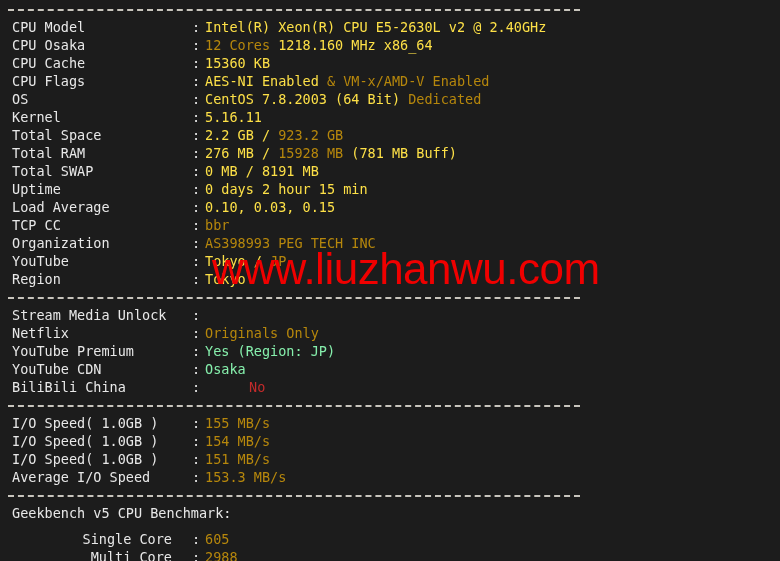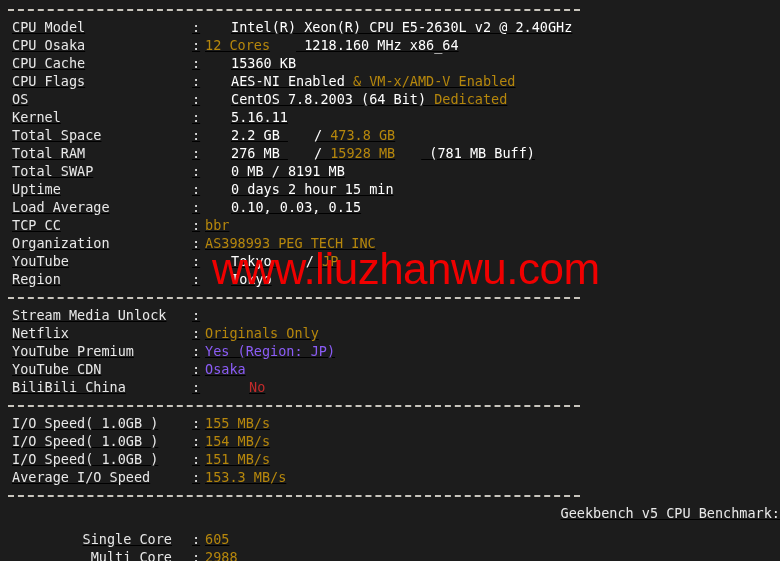--- a/index.html
+++ b/index.html
@@ -15,21 +15,20 @@
     position: relative;
   }
 
   .terminal {
     position: relative;
     width: 780px;
     height: 561px;
     background: #1c1c1c;
     padding: 0;
     box-sizing: border-box;
-    text-decoration: underline;
   }
 
   .sep {
     height: 18px;
     line-height: 18px;
     padding-left: 8px;
     box-sizing: border-box;
     display: flex;
     align-items: center;
   }
@@ -66,34 +65,33 @@
   }
   .colon {
     width: 13px;
     flex: 0 0 13px;
     color: #e8e8e8;
   }
   .value {
     white-space: pre;
   }
 
-  .c-teal   { color: #ffffff; margin-left: 26px; }
+  .c-teal   { color: #fde047; }
   .c-gold   { color: #b6870c; }
-  .c-green  { color: #8b5cf6; }
+  .c-green  { color: #86efac; }
   .c-red    { color: #c42b2b; margin-left: 44px; }
 
   .heading {
     height: 18px;
     line-height: 18px;
     font-size: 13.5px;
     white-space: pre;
     color: #e8e8e8;
     padding-left: 12px;
     box-sizing: border-box;
-    text-align: right;
   }
 
   .watermark {
     position: absolute;
     left: 212px;
     top: 249px;
     font-family: "Liberation Sans", sans-serif;
     font-size: 44px;
     font-weight: 400;
     color: #f00000;
@@ -109,21 +107,21 @@
   <div id="content">
       <div class="sep">
         <span class="rule"></span>
       </div>
       <div class="row"><span class="label">CPU Model</span><span class="colon">:</span><span class="value"><span class="c-teal">Intel(R) Xeon(R) CPU E5-2630L v2 @ 2.40GHz</span></span></div>
       <div class="row"><span class="label">CPU Osaka</span><span class="colon">:</span><span class="value"><span class="c-gold">12 Cores</span><span class="c-teal"> 1218.160 MHz x86_64</span></span></div>
       <div class="row"><span class="label">CPU Cache</span><span class="colon">:</span><span class="value"><span class="c-teal">15360 KB</span></span></div>
       <div class="row"><span class="label">CPU Flags</span><span class="colon">:</span><span class="value"><span class="c-teal">AES-NI Enabled</span><span class="c-gold"> &amp; </span><span class="c-gold">VM-x/AMD-V Enabled</span></span></div>
       <div class="row"><span class="label">OS</span><span class="colon">:</span><span class="value"><span class="c-teal">CentOS 7.8.2003 (64 Bit) </span><span class="c-gold">Dedicated</span></span></div>
       <div class="row"><span class="label">Kernel</span><span class="colon">:</span><span class="value"><span class="c-teal">5.16.11</span></span></div>
-      <div class="row"><span class="label">Total Space</span><span class="colon">:</span><span class="value"><span class="c-teal">2.2 GB </span><span class="c-teal">/ </span><span class="c-gold">473.8 GB</span></span></div>
+      <div class="row"><span class="label">Total Space</span><span class="colon">:</span><span class="value"><span class="c-teal">2.2 GB </span><span class="c-teal">/ </span><span class="c-gold">923.2 GB</span></span></div>
       <div class="row"><span class="label">Total RAM</span><span class="colon">:</span><span class="value"><span class="c-teal">276 MB </span><span class="c-teal">/ </span><span class="c-gold">15928 MB</span><span class="c-teal"> (781 MB Buff)</span></span></div>
       <div class="row"><span class="label">Total SWAP</span><span class="colon">:</span><span class="value"><span class="c-teal">0 MB / 8191 MB</span></span></div>
       <div class="row"><span class="label">Uptime</span><span class="colon">:</span><span class="value"><span class="c-teal">0 days 2 hour 15 min</span></span></div>
       <div class="row"><span class="label">Load Average</span><span class="colon">:</span><span class="value"><span class="c-teal">0.10, 0.03, 0.15</span></span></div>
       <div class="row"><span class="label">TCP CC</span><span class="colon">:</span><span class="value"><span class="c-gold">bbr</span></span></div>
       <div class="row"><span class="label">Organization</span><span class="colon">:</span><span class="value"><span class="c-gold">AS398993 PEG TECH INC</span></span></div>
       <div class="row"><span class="label">YouTube</span><span class="colon">:</span><span class="value"><span class="c-teal">Tokyo </span><span class="c-teal">/ </span><span class="c-gold">JP</span></span></div>
       <div class="row"><span class="label">Region</span><span class="colon">:</span><span class="value"><span class="c-teal">Tokyo</span></span></div>
       <div class="sep">
         <span class="rule"></span>

